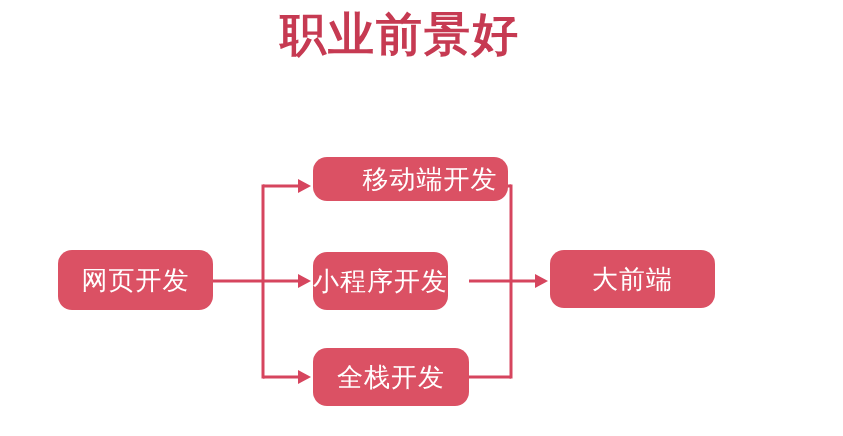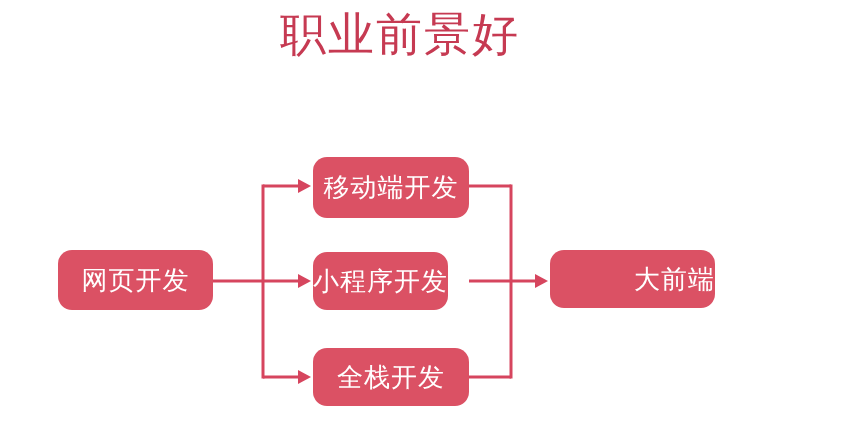--- a/index.html
+++ b/index.html
@@ -15,21 +15,21 @@
     background: #ffffff;
     overflow: hidden;
   }
   .title {
     position: absolute;
     left: 0;
     top: 4px;
     width: 800px;
     text-align: center;
     font-size: 46px;
-    font-weight: normal;
+    font-weight: bold;
     letter-spacing: 2px;
     color: var(--title_text, #c63a52);
     white-space: nowrap;
   }
   .connectors {
     position: absolute;
     left: 0;
     top: 0;
     width: 843px;
     height: 436px;
@@ -49,24 +49,24 @@
     color: var(--box_text, #ffffff);
     border-radius: 14px;
     display: flex;
     align-items: center;
     justify-content: center;
     font-size: 26px;
     letter-spacing: 1px;
     white-space: nowrap;
   }
   .node-web      { left: 58px;  top: 250px; width: 155px; height: 60px; font-family: Liberation Serif, serif; }
-  .node-mobile   { left: 313px; top: 157px; width: 156px; height: 61px; }
+  .node-mobile   { left: 313px; top: 157px; width: 156px; height: 44px; padding-left: 39px; }
   .node-mini     { left: 313px; top: 252px; width: 135px; height: 58px; }
   .node-full     { left: 313px; top: 348px; width: 156px; height: 58px; font-family: Liberation Mono, monospace; }
-  .node-big      { left: 550px; top: 250px; width: 165px; height: 58px; justify-content: flex-end; }
+  .node-big      { left: 550px; top: 250px; width: 165px; height: 58px; }
 </style>
 </head>
 <body>
 
 <div class="stage">
 
   <div class="title">职业前景好</div>
 
   <svg class="connectors" viewBox="0 0 843 436" xmlns="http://www.w3.org/2000/svg">
 

